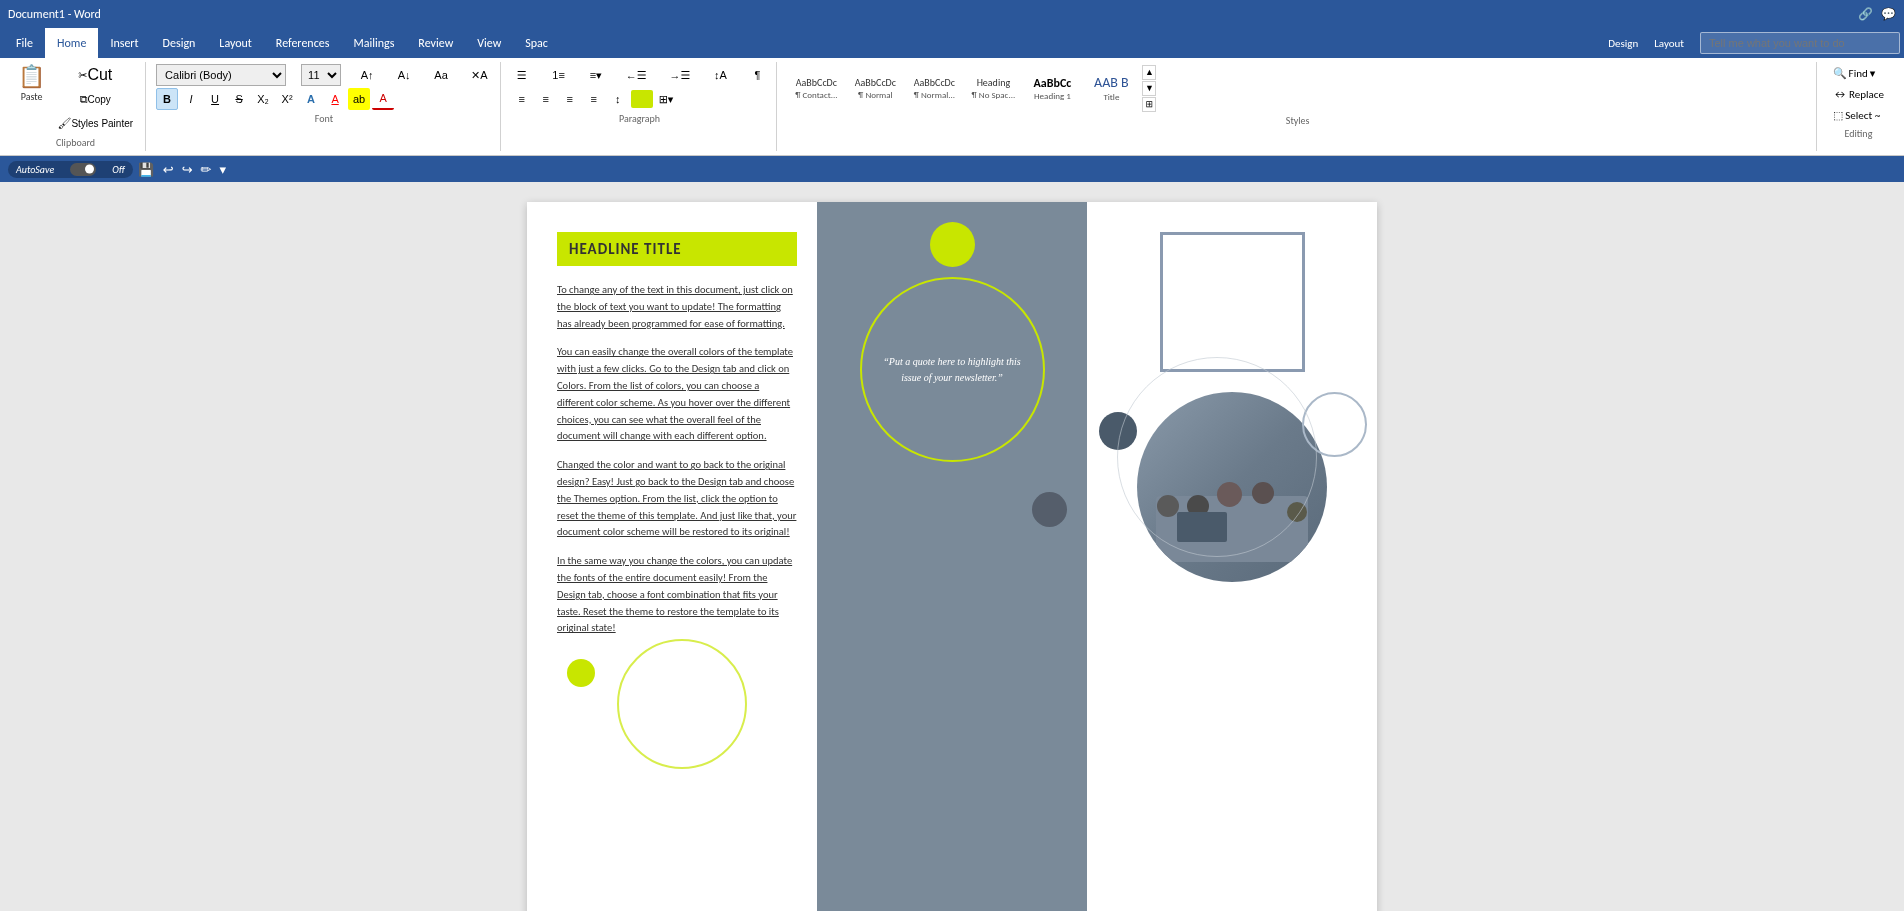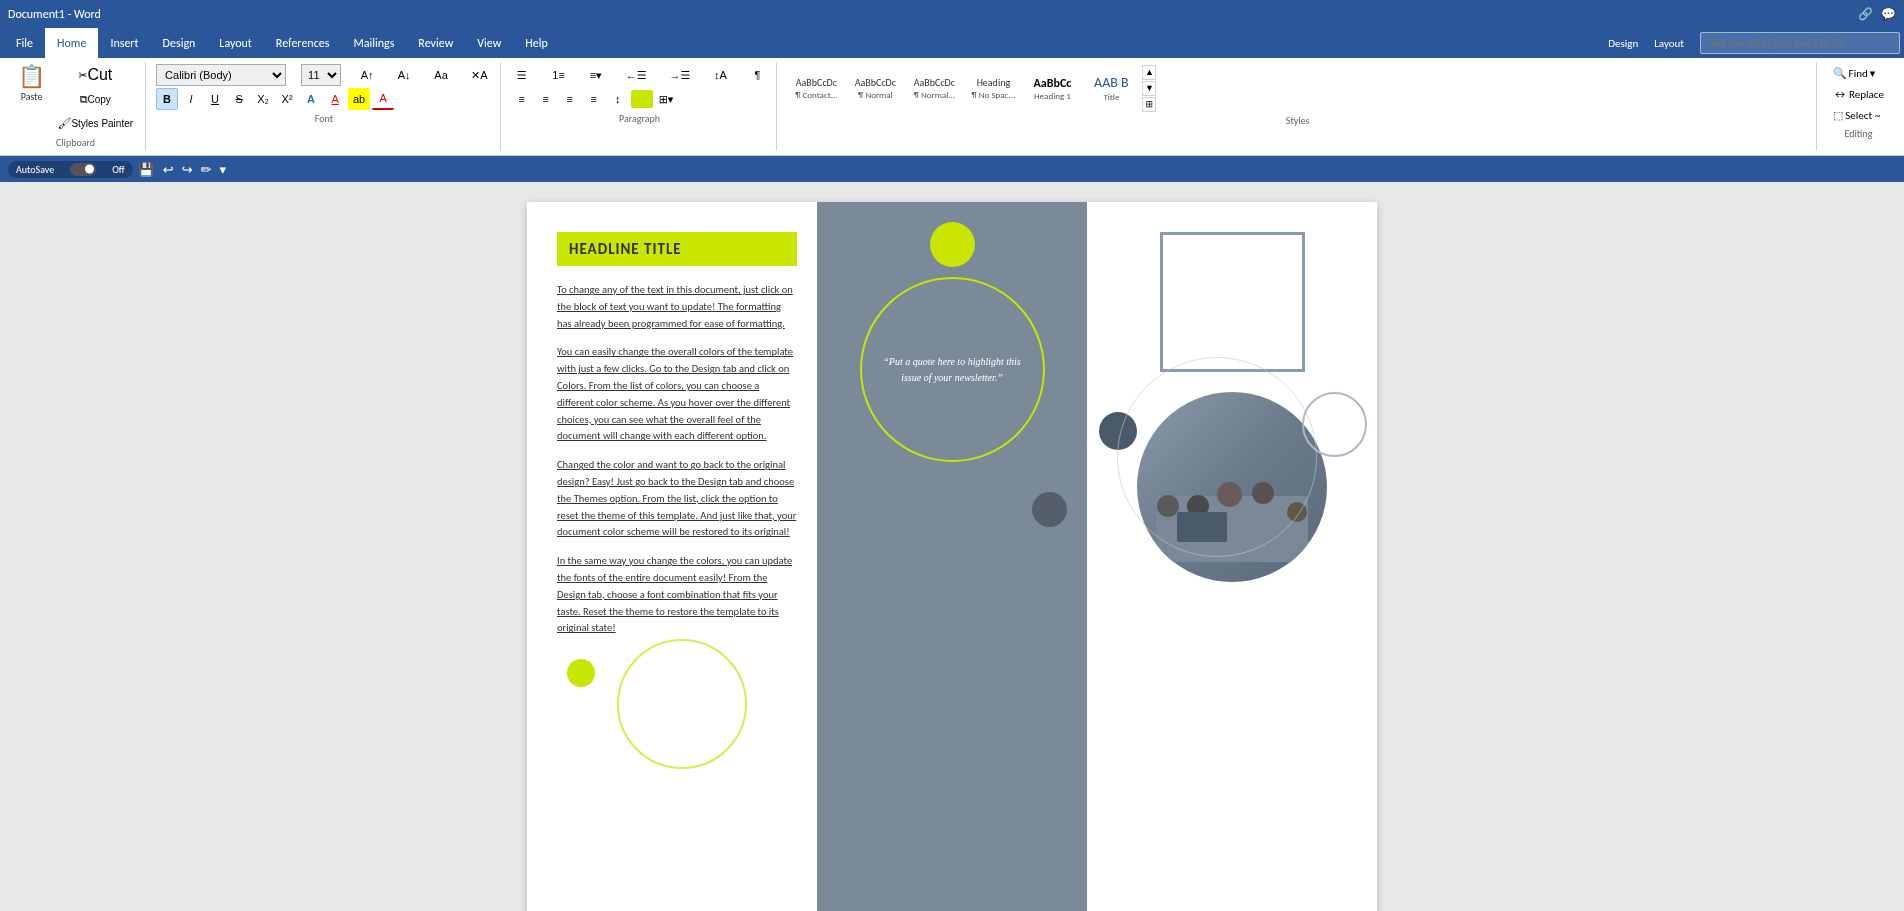--- a/index.html
+++ b/index.html
@@ -117,20 +117,21 @@
     }
     .autosave-pill {
       background: #1e4074;
       border-radius: 10px;
       color: white;
       font-size: 10px;
       padding: 2px 8px;
       display: flex;
       align-items: center;
       gap: 16px;
+      font-style: italic;
     }
     .toggle-off {
       background: #555;
       border-radius: 8px;
       width: 26px;
       height: 13px;
       position: relative;
       display: inline-block;
     }
     .toggle-circle {
@@ -328,21 +329,21 @@
 <div class="ribbon-tabs">
   <span class="ribbon-tab">File</span>
   <span class="ribbon-tab active">Home</span>
   <span class="ribbon-tab">Insert</span>
   <span class="ribbon-tab">Design</span>
   <span class="ribbon-tab">Layout</span>
   <span class="ribbon-tab">References</span>
   <span class="ribbon-tab">Mailings</span>
   <span class="ribbon-tab">Review</span>
   <span class="ribbon-tab">View</span>
-  <span class="ribbon-tab">Help</span>
+  <span class="ribbon-tab">Spac</span>
   <div style="flex:1;"></div>
   <span style="color:white;font-size:11px;padding:0 8px;cursor:pointer;">Design</span>
   <span style="color:white;font-size:11px;padding:0 8px;cursor:pointer;">Layout</span>
   <div style="margin-left:8px;display:flex;align-items:center;">
     <input type="text" style="width: 200px; height: 22px; border: 1px solid rgba(255, 255, 255, 0.5); background: rgba(255, 255, 255, 0.15); color: white; padding: 0px 8px; font-size: 11px; border-radius: 2px;" placeholder="Tell me what you want to do">
   </div>
 </div>
 
 <div class="ribbon-content">
 

